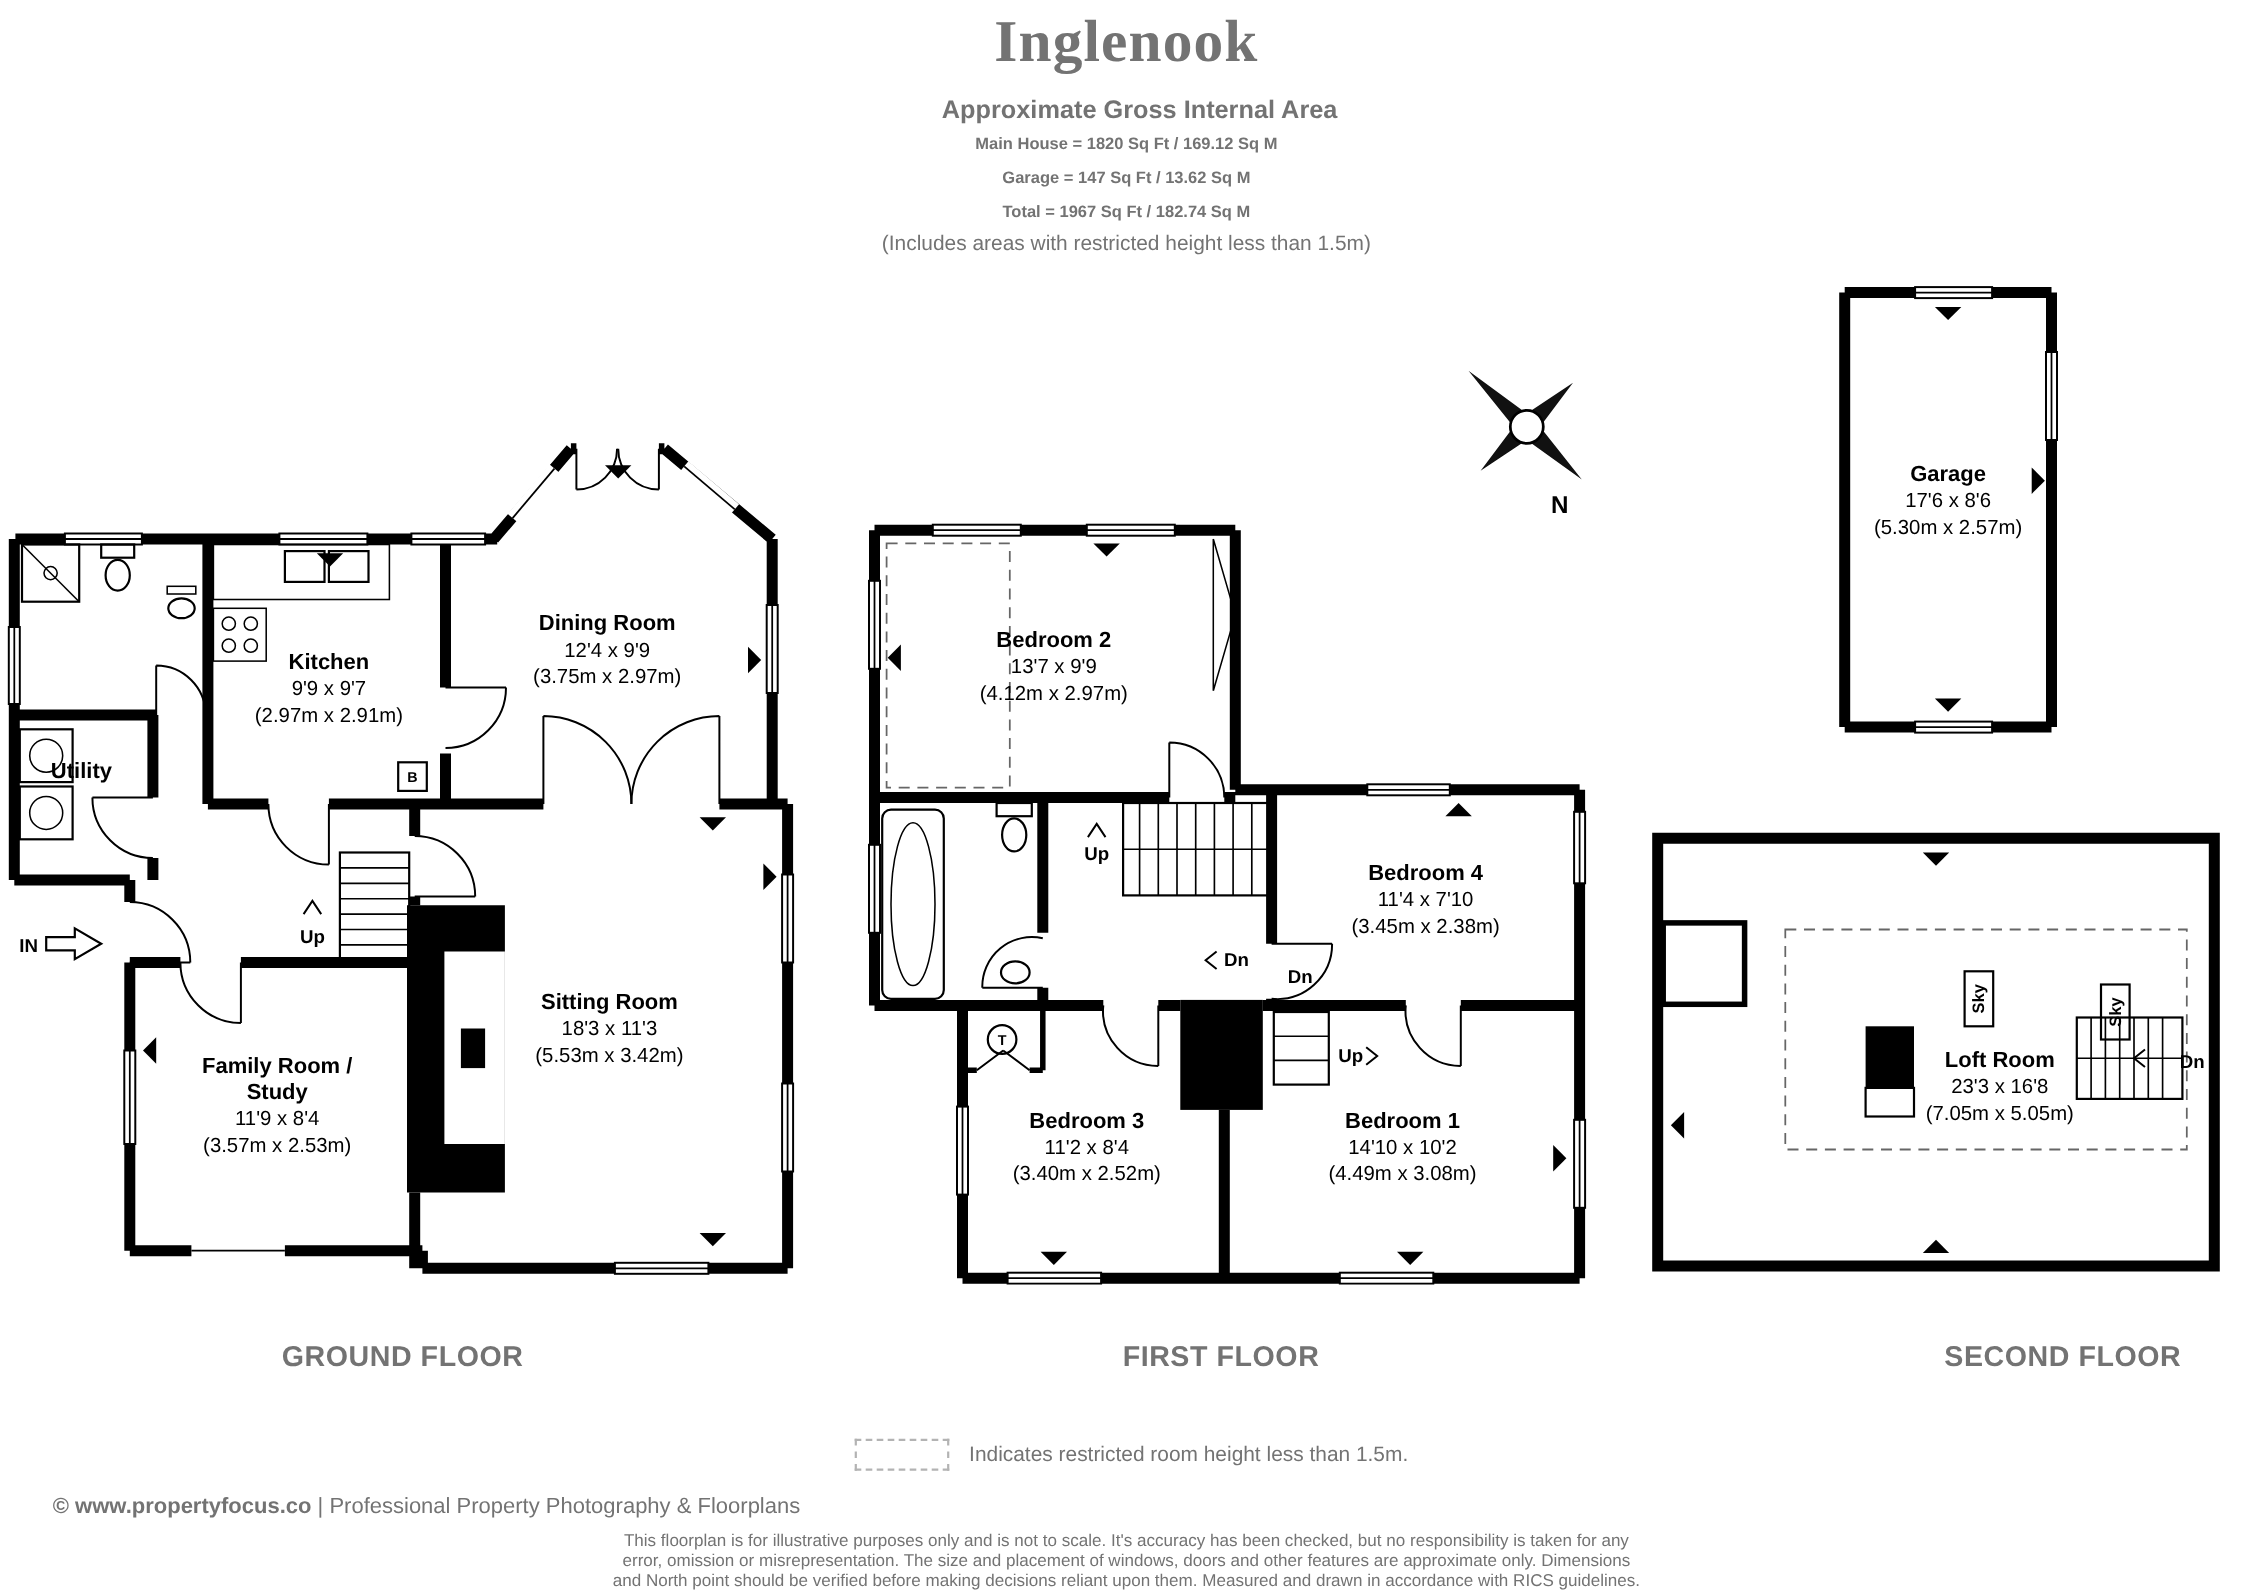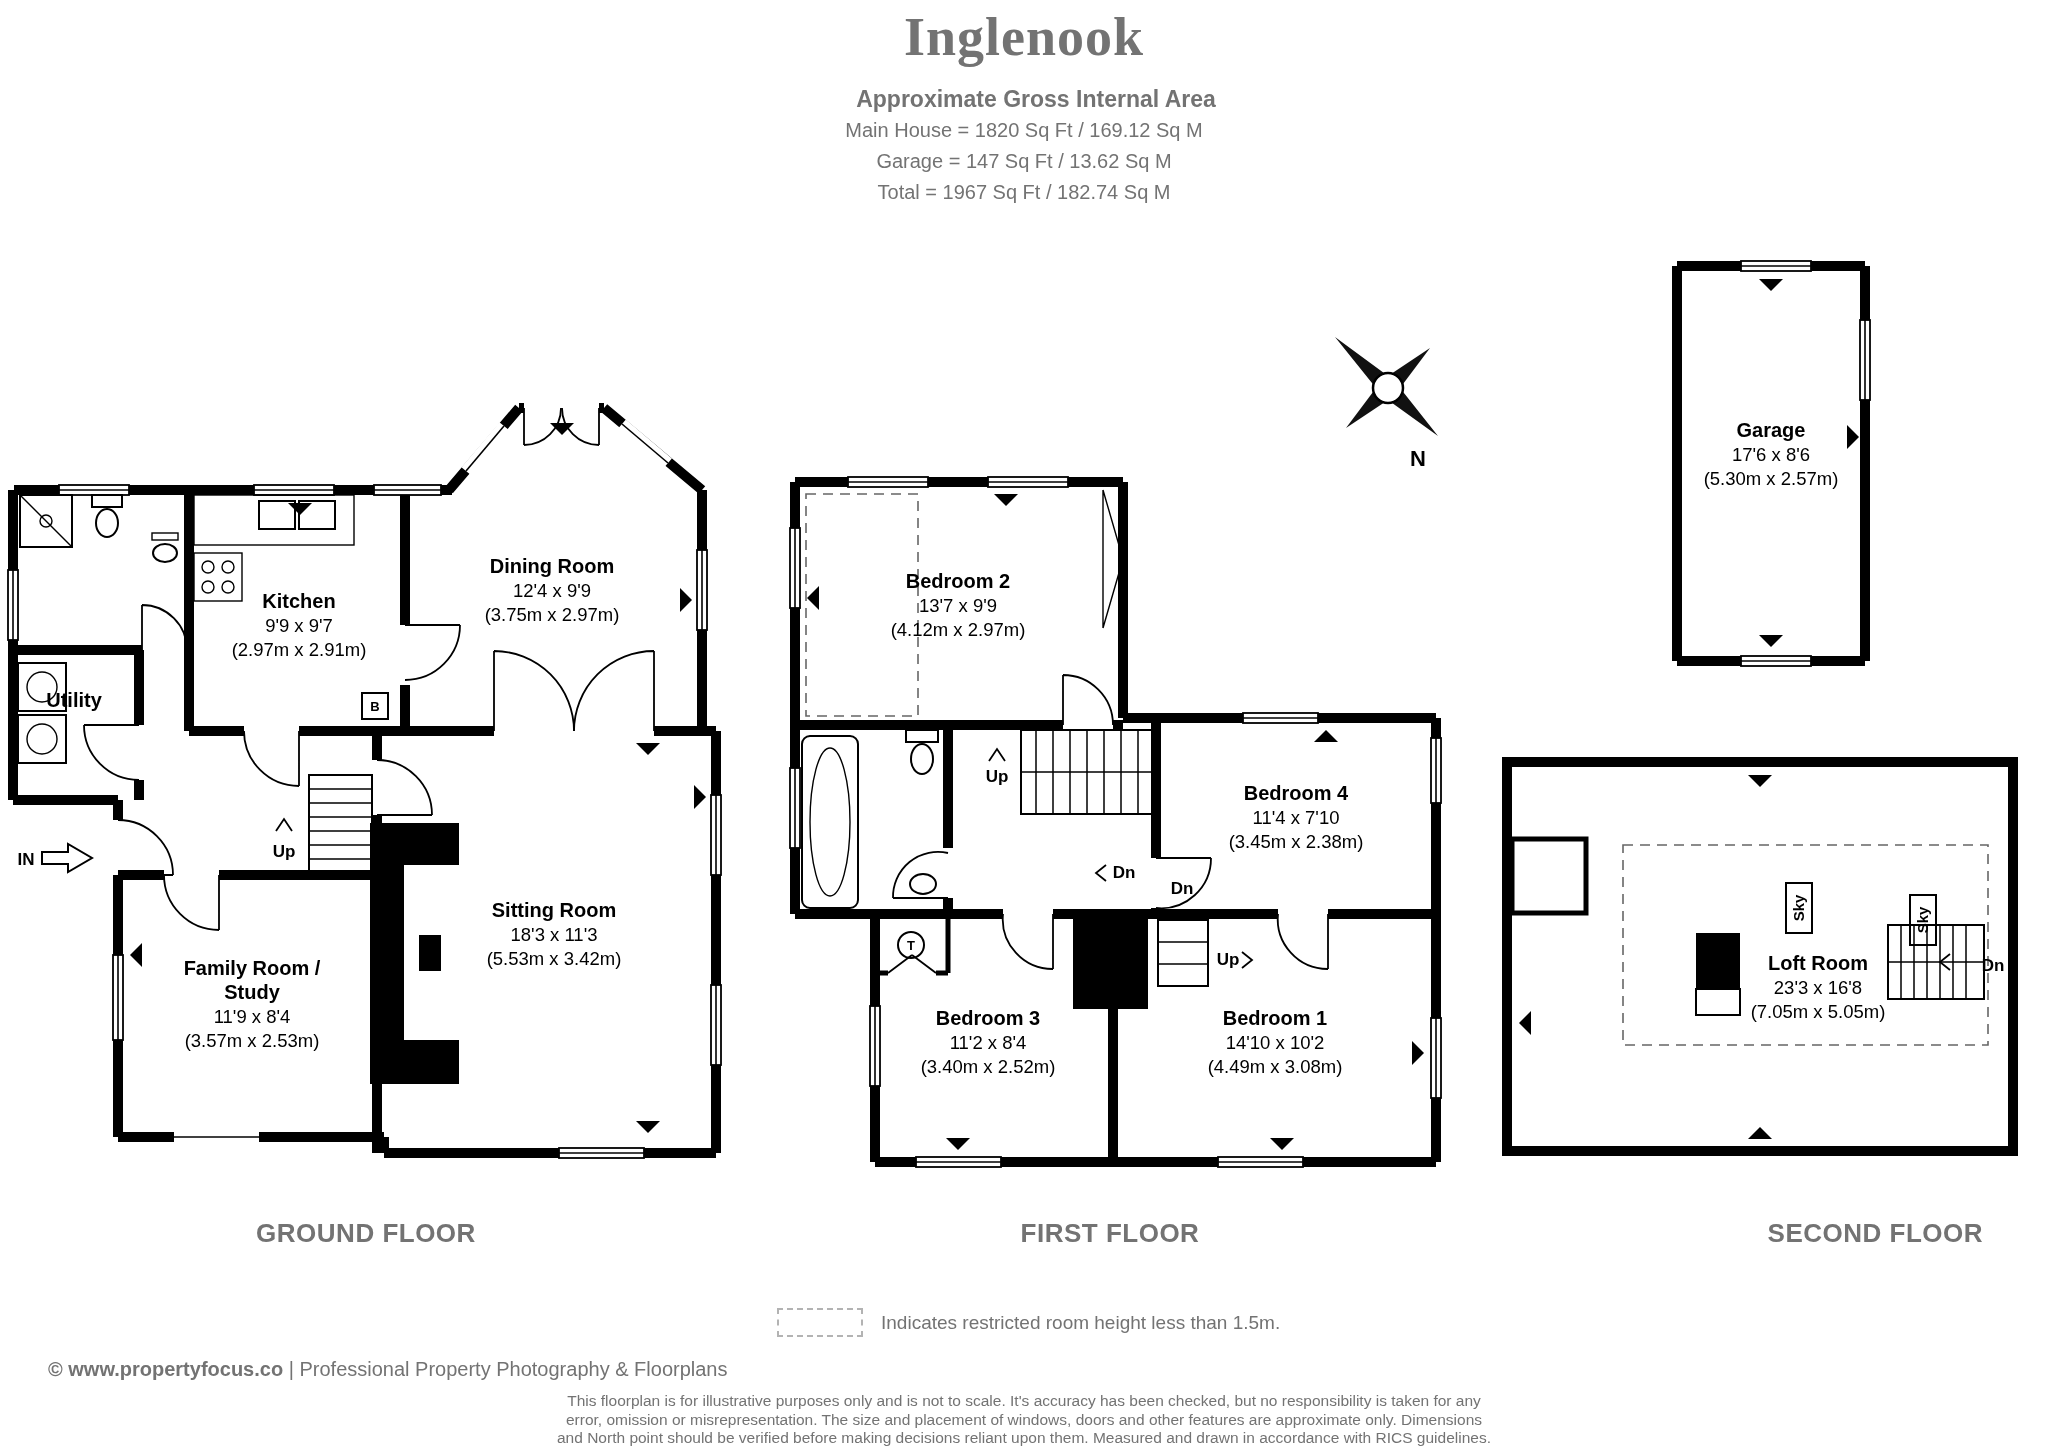--- a/index.html
+++ b/index.html
@@ -1,21 +1,21 @@
 <!DOCTYPE html>
 <html><head>
 <meta charset="utf-8">
 <style>
   html,body{margin:0;padding:0;background:#fff;}
   .page{position:relative;width:2048px;height:1451px;background:#fff;overflow:hidden;
         font-family:"Liberation Sans",sans-serif;color:#737373;}
   .hdr{position:absolute;top:6px;left:0;width:100%;text-align:center;}
   .hdr h1{margin:0;font-family:"Liberation Serif",serif;font-weight:700;font-size:54px;letter-spacing:1px;}
   .hdr .ah{font-weight:700;font-size:23px;margin-top:16px;line-height:31px;padding-left:24px;}
-  .hdr .al{font-weight:400;font-size:20px;line-height:31px;}
+  .hdr .al{font-weight:700;font-size:15px;line-height:31px;}
   .hdr .note{font-size:19px;margin-top:3px;}
   .floor-label{position:absolute;width:420px;text-align:center;font-weight:700;font-size:26px;letter-spacing:0.5px;}
   svg{position:absolute;}
   svg text{font-family:"Liberation Sans",sans-serif;fill:#000;}
   .wall{stroke:#000;stroke-width:10;fill:none;stroke-linecap:butt;}
   .wallthin{stroke:#000;stroke-width:5;fill:none;}
   .door{stroke:#000;stroke-width:1.8;fill:none;}
   .win{fill:#fff;stroke:#000;stroke-width:1.8;}
   .winline{stroke:#000;stroke-width:1.6;}
   .winwhite{stroke:#fff;stroke-width:12;fill:none;}
@@ -40,20 +40,21 @@
 <body>
 
 <div class="page">
 
   <div class="hdr">
     <h1>Inglenook</h1>
     <div class="ah">Approximate Gross Internal Area</div>
     <div class="al">Main House = 1820 Sq Ft / 169.12 Sq M</div>
     <div class="al">Garage = 147 Sq Ft / 13.62 Sq M</div>
     <div class="al">Total = 1967 Sq Ft / 182.74 Sq M</div>
+    <div class="note">(Includes areas with restricted height less than 1.5m)</div>
   </div>
 
   <svg style="left:1666px;top:255px;" width="210" height="417" viewBox="0 0 210 417">
     <g>
       <path class="wall" d="M11 11 H75 M145 11 H199 M199 11 V65 M199 145 V406 M199 406 H145 M75 406 H11 M11 406 V11"></path>
     </g>
     <g>
       <rect class="win" x="75" y="6" width="70" height="10"></rect>
         <line class="winline" x1="75" y1="11" x2="145" y2="11"></line>
       <rect class="win" x="194" y="65" width="10" height="80"></rect>

